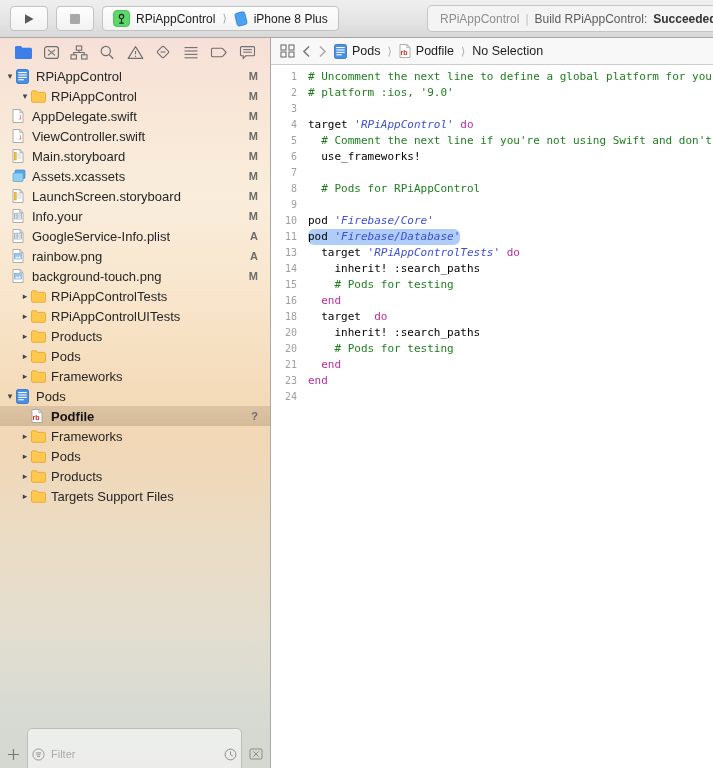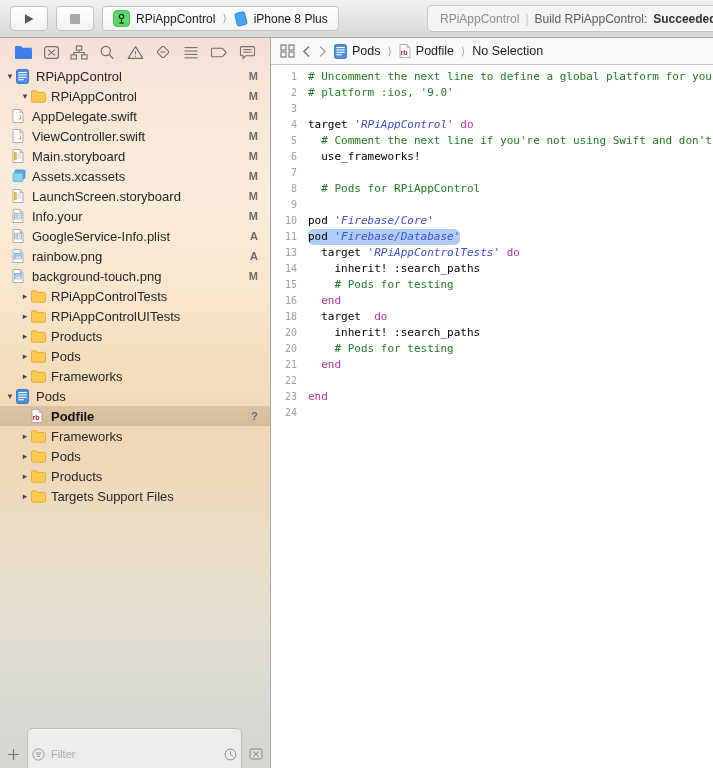--- a/index.html
+++ b/index.html
@@ -529,17 +529,16 @@
       <div class="code-line"><span class="ln">10</span><span class="c-p">pod </span><span class="c-s">'Firebase/Core'</span></div>
       <div class="code-line"><span class="ln">11</span><span class="sel-range"><span class="c-p">pod </span><span class="c-s">'Firebase/Database'</span></span></div>
       <div class="code-line"><span class="ln">13</span><span class="c-p">  target </span><span class="c-s">'RPiAppControlTests'</span><span class="c-p"> </span><span class="c-k">do</span></div>
       <div class="code-line"><span class="ln">14</span><span class="c-p">    inherit! :search_paths</span></div>
       <div class="code-line"><span class="ln">15</span><span class="c-comment">    # Pods for testing</span></div>
       <div class="code-line"><span class="ln">16</span><span class="c-p">  </span><span class="c-k">end</span></div>
       <div class="code-line"><span class="ln">18</span><span class="c-p">  target </span><span class="c-p"> </span><span class="c-k">do</span></div>
       <div class="code-line"><span class="ln">20</span><span class="c-p">    inherit! :search_paths</span></div>
       <div class="code-line"><span class="ln">20</span><span class="c-comment">    # Pods for testing</span></div>
       <div class="code-line"><span class="ln">21</span><span class="c-p">  </span><span class="c-k">end</span></div>
-      <div class="code-line"><span class="ln">22</span></div>
       <div class="code-line"><span class="ln">23</span><span class="c-k">end</span></div>
       <div class="code-line"><span class="ln">24</span></div>
     </div>
 </div>
 
 </body></html>

